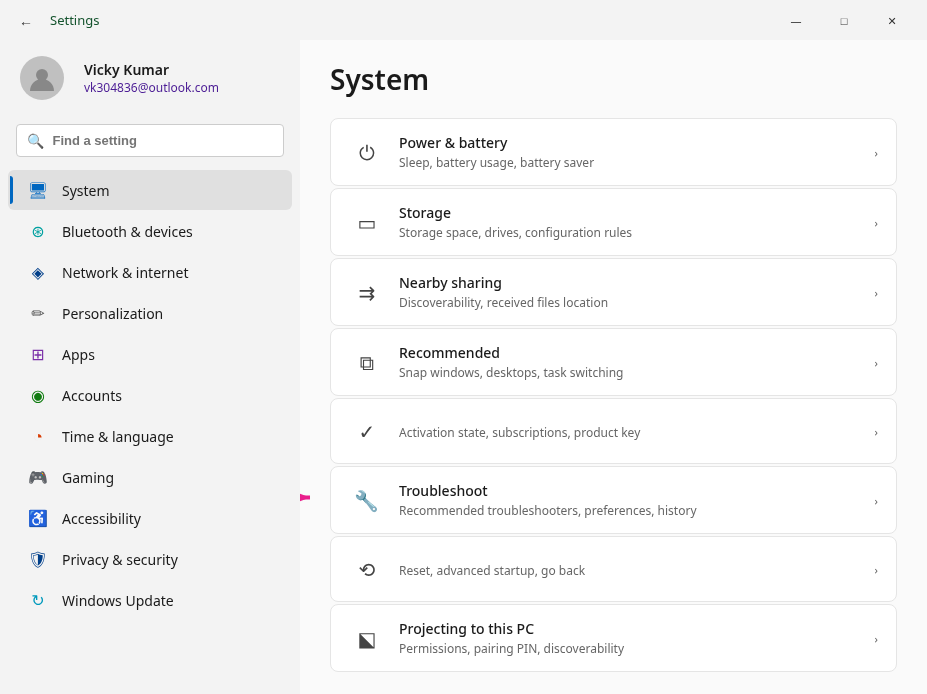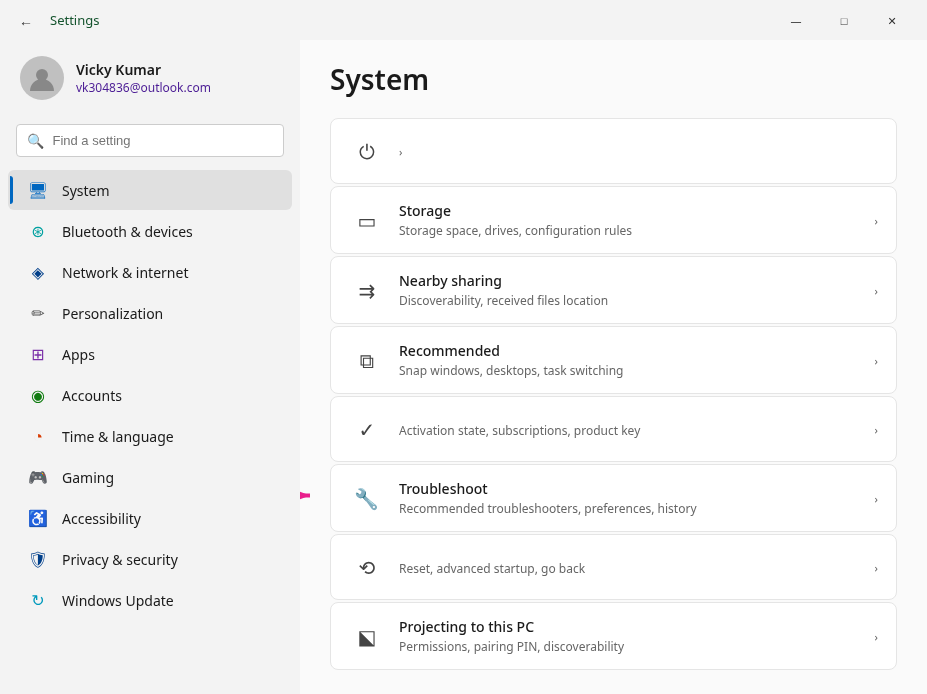--- a/index.html
+++ b/index.html
@@ -87,20 +87,21 @@
       display: flex;
       align-items: center;
       justify-content: center;
       font-size: 22px;
       color: #666;
       flex-shrink: 0;
     }
     .user-info {
       display: flex;
       flex-direction: column;
+      margin-left: 8px;
     }
     .user-name {
       font-size: 14px;
       font-weight: 600;
       color: #1a1a1a;
     }
     .user-email {
       font-size: 12px;
       color: #4c1d95;
     }
@@ -117,20 +118,21 @@
       padding: 6px 10px;
       gap: 8px;
     }
     .search-box input {
       border: none;
       outline: none;
       font-size: 13px;
       background: transparent;
       width: 100%;
       color: #333;
+      font-weight: bold;
     }
     .search-icon-svg {
       font-size: 14px;
       color: #666;
     }
 
     .nav-item {
       display: flex;
       align-items: center;
       gap: 14px;
@@ -328,20 +330,24 @@
   </div>
       </nav>
   </div>
 
   <div class="main-content">
     <h1 class="page-title">System</h1>
     <div class="settings-list" id="settings-list">
         <div class="settings-item">
 
     <div class="settings-item-icon">⏻</div>
+    <div class="settings-item-text">
+      <div class="settings-item-title">Power &amp; battery</div>
+      <div class="settings-item-subtitle">Sleep, battery usage, battery saver</div>
+    </div>
     <span class="settings-item-arrow">›</span>
   </div>
         <div class="settings-item">
 
     <div class="settings-item-icon">▭</div>
     <div class="settings-item-text">
       <div class="settings-item-title">Storage</div>
       <div class="settings-item-subtitle">Storage space, drives, configuration rules</div>
     </div>
     <span class="settings-item-arrow">›</span>

